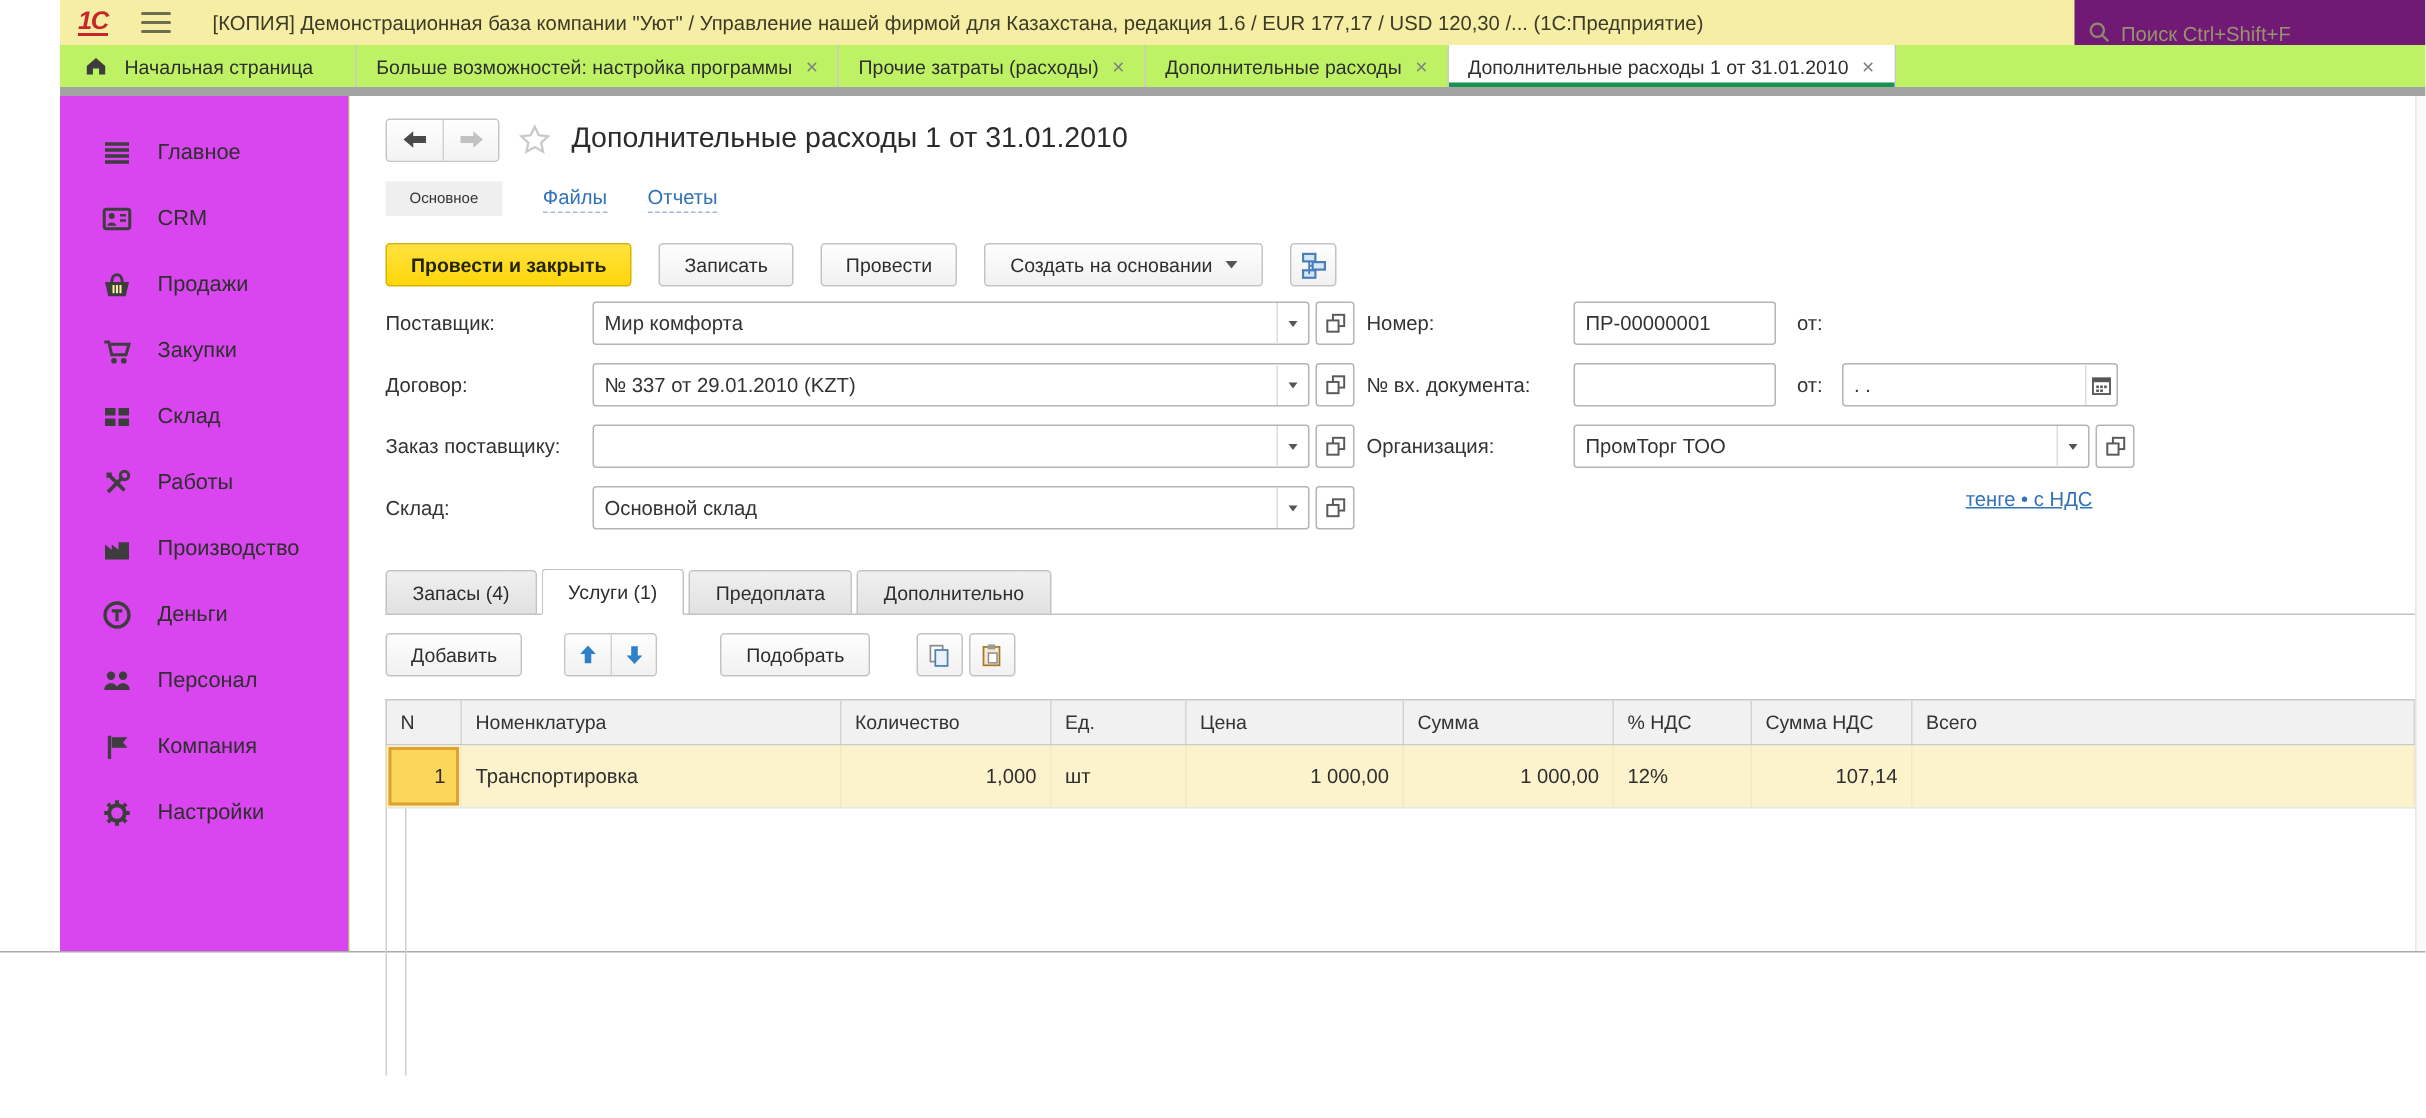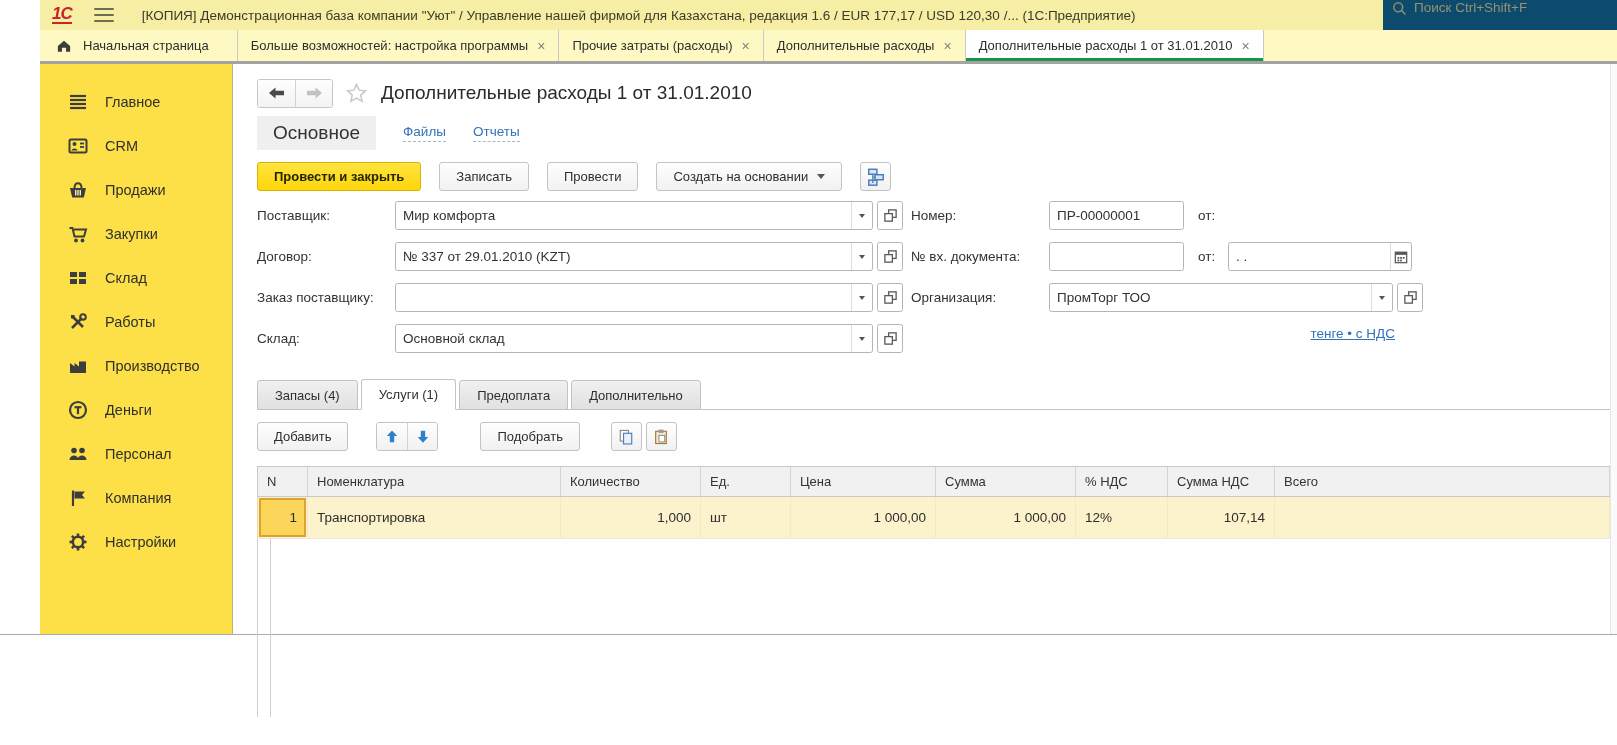--- a/index.html
+++ b/index.html
@@ -7,53 +7,53 @@
     font-family:"Liberation Sans", sans-serif; }
   .app { width:1617px; height:635px; display:flex; flex-direction:column; border-bottom:1px solid #A9A9A9;padding-left:40px; }
 
   
   .titlebar { height:30px; background:#F6EEA4; display:flex; align-items:center; flex:0 0 auto; }
   .logo { color:#C8242C; font-weight:bold; font-style:italic; font-size:17px; margin-left:12px;
     letter-spacing:-1px; border-bottom:2px solid #C8242C; line-height:16px; }
   .burger { width:20px; height:14px; margin-left:22px; display:flex; flex-direction:column; justify-content:space-between; }
   .burger i { height:2px; background:#6d6d50; border-radius:1px; }
   .tb-title { font-size:13.5px; color:#3b3b27; margin-left:28px; white-space:nowrap; }
-  .search { margin-left:auto; width:234px; height:100%; background:#0c4a6e; display:flex;
-    align-items:flex-start; padding-left:8px; color:#98926f; font-size:13.5px; gap:6px; flex:0 0 auto; }
-
-  
-  .tabstrip { height:34px; background:#fef9c3; display:flex; border-bottom:3px solid #a3a3a3; flex:0 0 auto; }
+  .search { margin-left:auto; width:234px; height:100%; background:#701a75; display:flex;
+    align-items:flex-end; padding-left:8px; color:#98926f; font-size:13.5px; gap:6px; flex:0 0 auto; }
+
+  
+  .tabstrip { height:34px; background:#bef264; display:flex; border-bottom:6px solid #a3a3a3; flex:0 0 auto; }
   .tab { display:flex; align-items:center; padding:0 13px; border-right:1px solid #C9C9C9;
     font-size:13px; color:#2e2e2e; gap:9px; position:relative; white-space:nowrap; }
   .tab.home { gap:10px; padding:0 28px 0 15px; }
   .tab .close { color:#808080; font-size:14px; line-height:1; }
   .tab.active { background:#fff; }
   .tab.active::after { content:""; position:absolute; left:0; right:0; bottom:0; height:3px; background:#17934C; }
 
   
   .main { flex:1; display:flex; min-height:0; position:relative; }
-  .sidebar { width:193px; background:#fde047; border-right:1px solid #BDB272; padding-top:16px; flex:0 0 auto; }
+  .sidebar { width:193px; background:#d946ef; border-right:1px solid #BDB272; padding-top:16px; flex:0 0 auto; }
   .side-item { height:44px; display:flex; align-items:center; padding-left:27px; gap:16px;
     font-size:14.5px; color:#2f2f2f; }
   .side-item svg { flex:0 0 auto; }
 
   .content { flex:1; background:#fff; padding:14px 7px 0 24px; min-width:0; display:flex; flex-direction:column; }
   .scrollstrip { position:absolute; right:0; top:0; bottom:0; width:7px; background:#FAFAFA; border-left:1px solid #E6E6E6; }
 
   
   .doc-header { display:flex; align-items:center; height:30px; flex:0 0 auto; }
   .navbtns { display:flex; border:1px solid #C6C6C6; border-radius:3px; overflow:hidden; background:#fff; }
   .navbtn { width:37px; height:27px; display:flex; align-items:center; justify-content:center;
     background:linear-gradient(#FEFEFE,#F3F3F3); }
   .navbtn + .navbtn { border-left:1px solid #D2D2D2; }
   .star { margin:0 8px 0 13px; display:flex; }
   .doc-title { font-size:19px; color:#2b2b2b; margin-left:6px; white-space:nowrap; }
 
   .section-nav { display:flex; align-items:center; margin-top:10px; height:29px; gap:27px; flex:0 0 auto; }
-  .chip { background:#EFEFEF; padding:6px 16px; font-size:19px; color:#333; }
+  .chip { background:#EFEFEF; padding:6px 16px; font-size:10px; color:#333; }
   .navlink { color:#3273b8; font-size:13.5px; border-bottom:1px dashed #9db9da; padding-bottom:2px; }
 
   
   .cmdbar { display:flex; align-items:center; margin-top:15px; gap:13px; flex:0 0 auto; }
   .btn { height:29px; padding:0 16px; display:inline-flex; align-items:center;
     background:linear-gradient(#FEFEFE,#F1F1F1); border:1px solid #C3C3C3; border-radius:3px;
     font-size:13px; color:#2e2e2e; white-space:nowrap; }
   .btn.primary { background:linear-gradient(#FFE33F,#FFD60A); border-color:#D9B200; font-weight:bold; color:#242400; }
   .btn .drop { margin-left:9px; border-left:4px solid transparent; border-right:4px solid transparent; border-top:5px solid #555; }
   .gap18 { margin-left:5px; }

